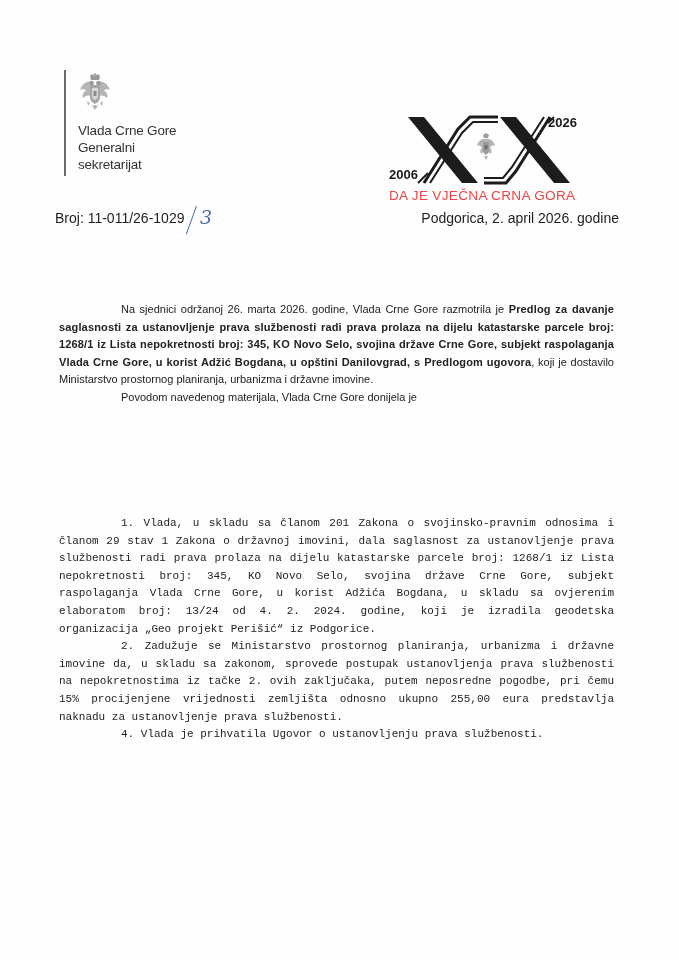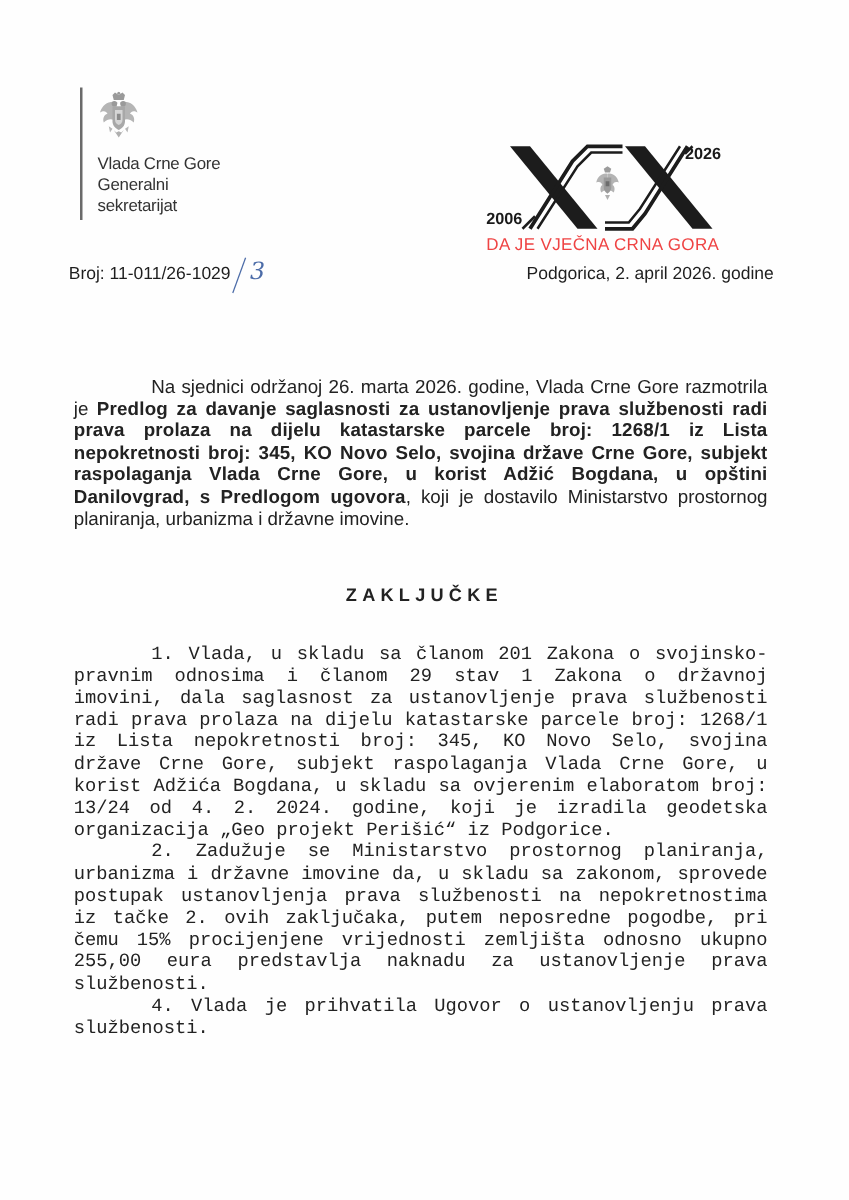--- a/index.html
+++ b/index.html
@@ -135,21 +135,21 @@
       top: 0;
       white-space: nowrap;
       text-align: right;
     }
 
     
     .body {
       position: absolute;
       left: 59px;
       width: 555px;
-      font-size: 15px;
+      font-size: 11px;
       line-height: 17.6px;
       text-align: justify;
       color: #222;
     }
     .intro { top: 301px; }
     .para {
       margin: 0;
       text-indent: 62px;
     }
     .para b { font-weight: bold; letter-spacing: 0.15px; }
@@ -231,23 +231,23 @@
 
   <div class="ref-line">
     <span class="ref-num">Broj: 11-011/26-1029</span>
     <span class="ref-slash"></span>
     <span class="ref-handwritten">3</span>
     <span class="ref-date">Podgorica, 2. april 2026. godine</span>
   </div>
 
   <div class="body intro">
     <p class="para"><span>Na sjednici održanoj 26. marta 2026. godine, Vlada Crne Gore razmotrila je </span><b>Predlog za davanje saglasnosti za ustanovljenje prava službenosti radi prava prolaza na dijelu katastarske parcele broj: 1268/1 iz Lista nepokretnosti broj: 345, KO Novo Selo, svojina države Crne Gore, subjekt raspolaganja Vlada Crne Gore, u korist Adžić Bogdana, u opštini Danilovgrad, s Predlogom ugovora</b><span>, koji je dostavilo Ministarstvo prostornog planiranja, urbanizma i državne imovine.</span></p>
-  </div>
-
-  <div class="heading">ZAKLJUČKE</div>
+    <p class="para">Povodom navedenog materijala, Vlada Crne Gore donijela je</p>
+  </div>
+
 
   <div class="body points">
     <p class="para">1. Vlada, u skladu sa članom 201 Zakona o svojinsko-pravnim odnosima i članom 29 stav 1 Zakona o državnoj imovini, dala saglasnost za ustanovljenje prava službenosti radi prava prolaza na dijelu katastarske parcele broj: 1268/1 iz Lista nepokretnosti broj: 345, KO Novo Selo, svojina države Crne Gore, subjekt raspolaganja Vlada Crne Gore, u korist Adžića Bogdana, u skladu sa ovjerenim elaboratom broj: 13/24 od 4. 2. 2024. godine, koji je izradila geodetska organizacija „Geo projekt Perišić“ iz Podgorice.</p>
     <p class="para">2. Zadužuje se Ministarstvo prostornog planiranja, urbanizma i državne imovine da, u skladu sa zakonom, sprovede postupak ustanovljenja prava službenosti na nepokretnostima iz tačke 2. ovih zaključaka, putem neposredne pogodbe, pri čemu 15% procijenjene vrijednosti zemljišta odnosno ukupno 255,00 eura predstavlja naknadu za ustanovljenje prava službenosti.</p>
     <p class="para">4. Vlada je prihvatila Ugovor o ustanovljenju prava službenosti.</p>
   </div>
 
 </div>
 
 </body></html>

